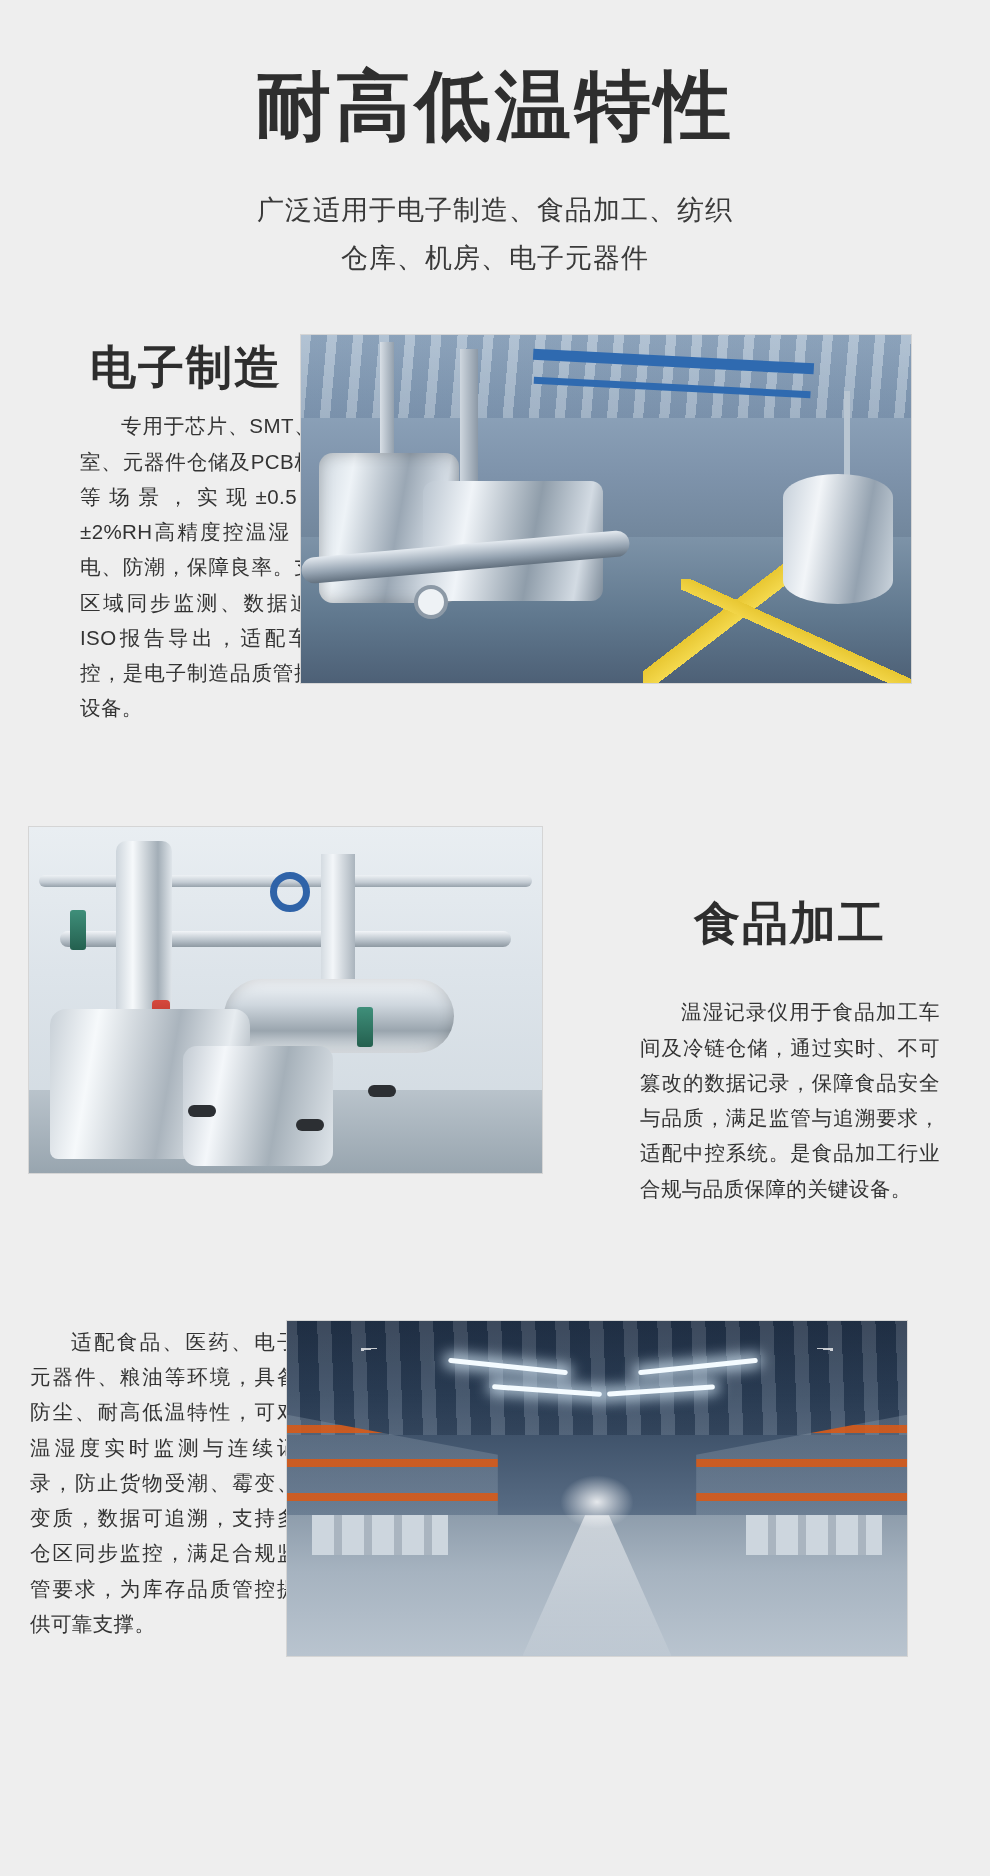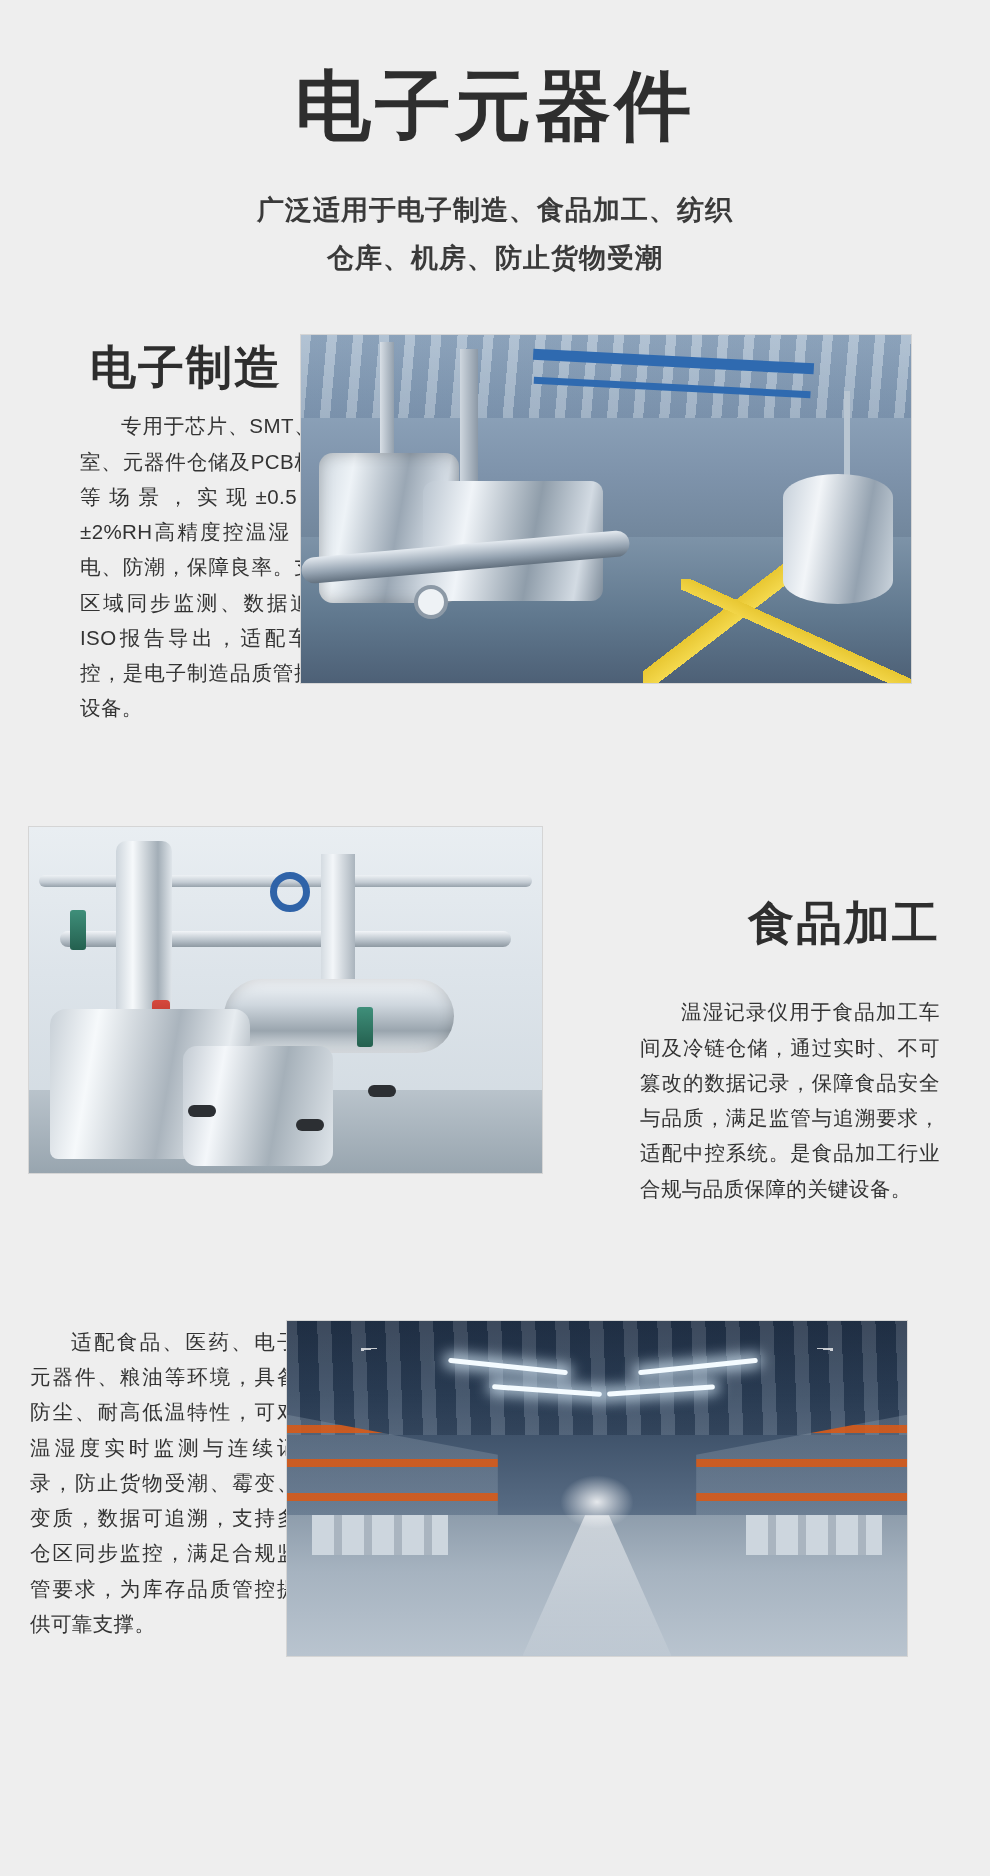--- a/index.html
+++ b/index.html
@@ -30,21 +30,21 @@
     font-size: 76px;
     font-weight: 900;
     letter-spacing: 4px;
     color: #2e2e2e;
     line-height: 1.15;
   }
 
   .subtitle {
     margin-top: 38px;
     font-size: 27px;
-    font-weight: 700;
+    font-weight: 400;
     color: #3a3a3a;
     line-height: 1.75;
     letter-spacing: 1px;
   }
 
   
   .section {
     position: relative;
     display: flex;
     align-items: flex-start;
@@ -103,21 +103,21 @@
     justify-content: flex-end;
   }
   .section-2 .photo {
     position: absolute;
     left: 28px;
     top: 0;
     width: 515px;
     height: 348px;
   }
   .section-2 .sec-text { padding-top: 72px; margin-right: 10px; }
-  .section-2 .sec-title { text-align: right; }
+  .section-2 .sec-title { text-align: center; }
   .section-2 .sec-body { width: 300px; margin-top: 46px; }
 
   
   .section-3 {
     margin-top: 92px;
     padding-left: 30px;
   }
   .section-3 .sec-text { padding-top: 10px; width: 268px; flex: 0 0 268px; }
   .section-3 .sec-title { text-align: center; }
   .section-3 .sec-body { width: 268px; }
@@ -300,24 +300,24 @@
     position: absolute; left: 44%; top: 46%; width: 12%; height: 16%;
     background: radial-gradient(ellipse at center, rgba(255,255,255,.85), rgba(255,255,255,0) 70%);
   }
 </style>
 </head>
 <body>
 
 <div class="page">
 
   <div class="header">
-    <div class="main-title">电子元器件</div>
+    <div class="main-title">耐高低温特性</div>
     <div class="subtitle">
       <div>广泛适用于电子制造、食品加工、纺织</div>
-      <div>仓库、机房、防止货物受潮</div>
+      <div>仓库、机房、电子元器件</div>
     </div>
   </div>
 
   <div class="section section-1">
     <div class="sec-text">
       <div class="sec-title">电子制造</div>
       <div class="sec-body">专用于芯片、SMT、洁净室、元器件仓储及PCB板车间等场景，实现±0.5℃、±2%RH高精度控温湿，防静电、防潮，保障良率。支持多区域同步监测、数据追溯及ISO报告导出，适配车间中控，是电子制造品质管控关键设备。</div>
     </div>
     <div class="photo">
       <div class="ph-inner factory1">

